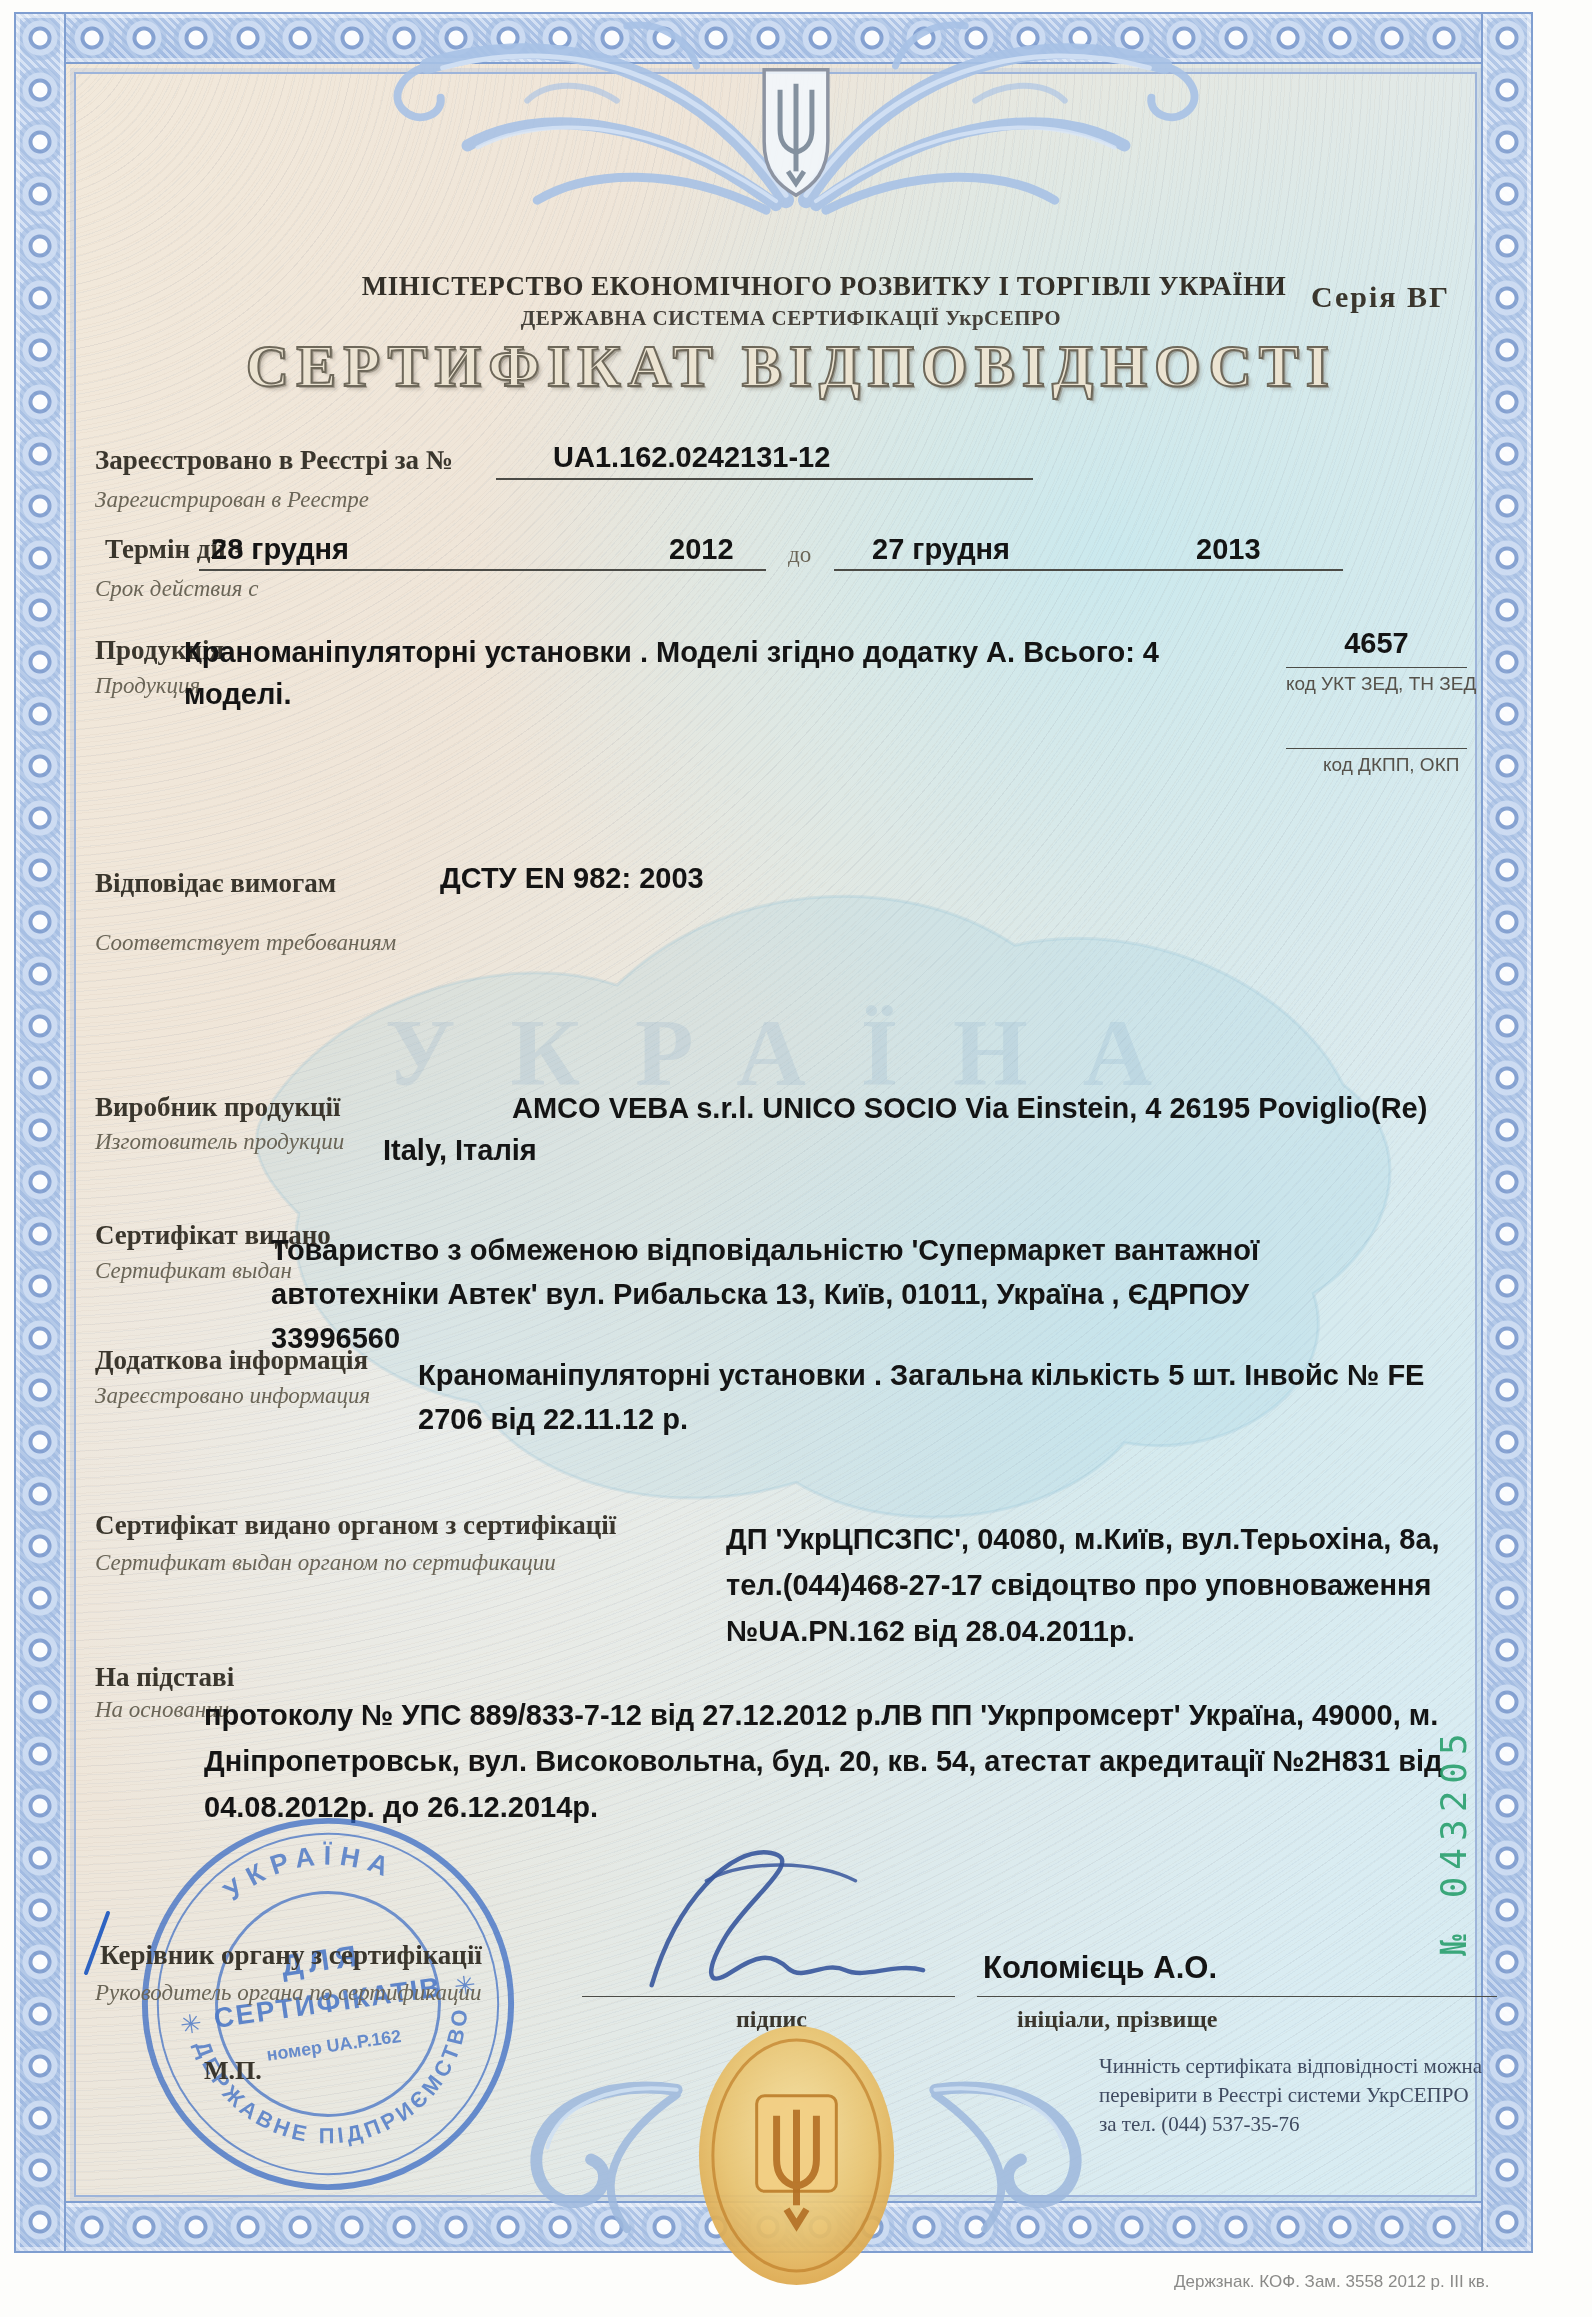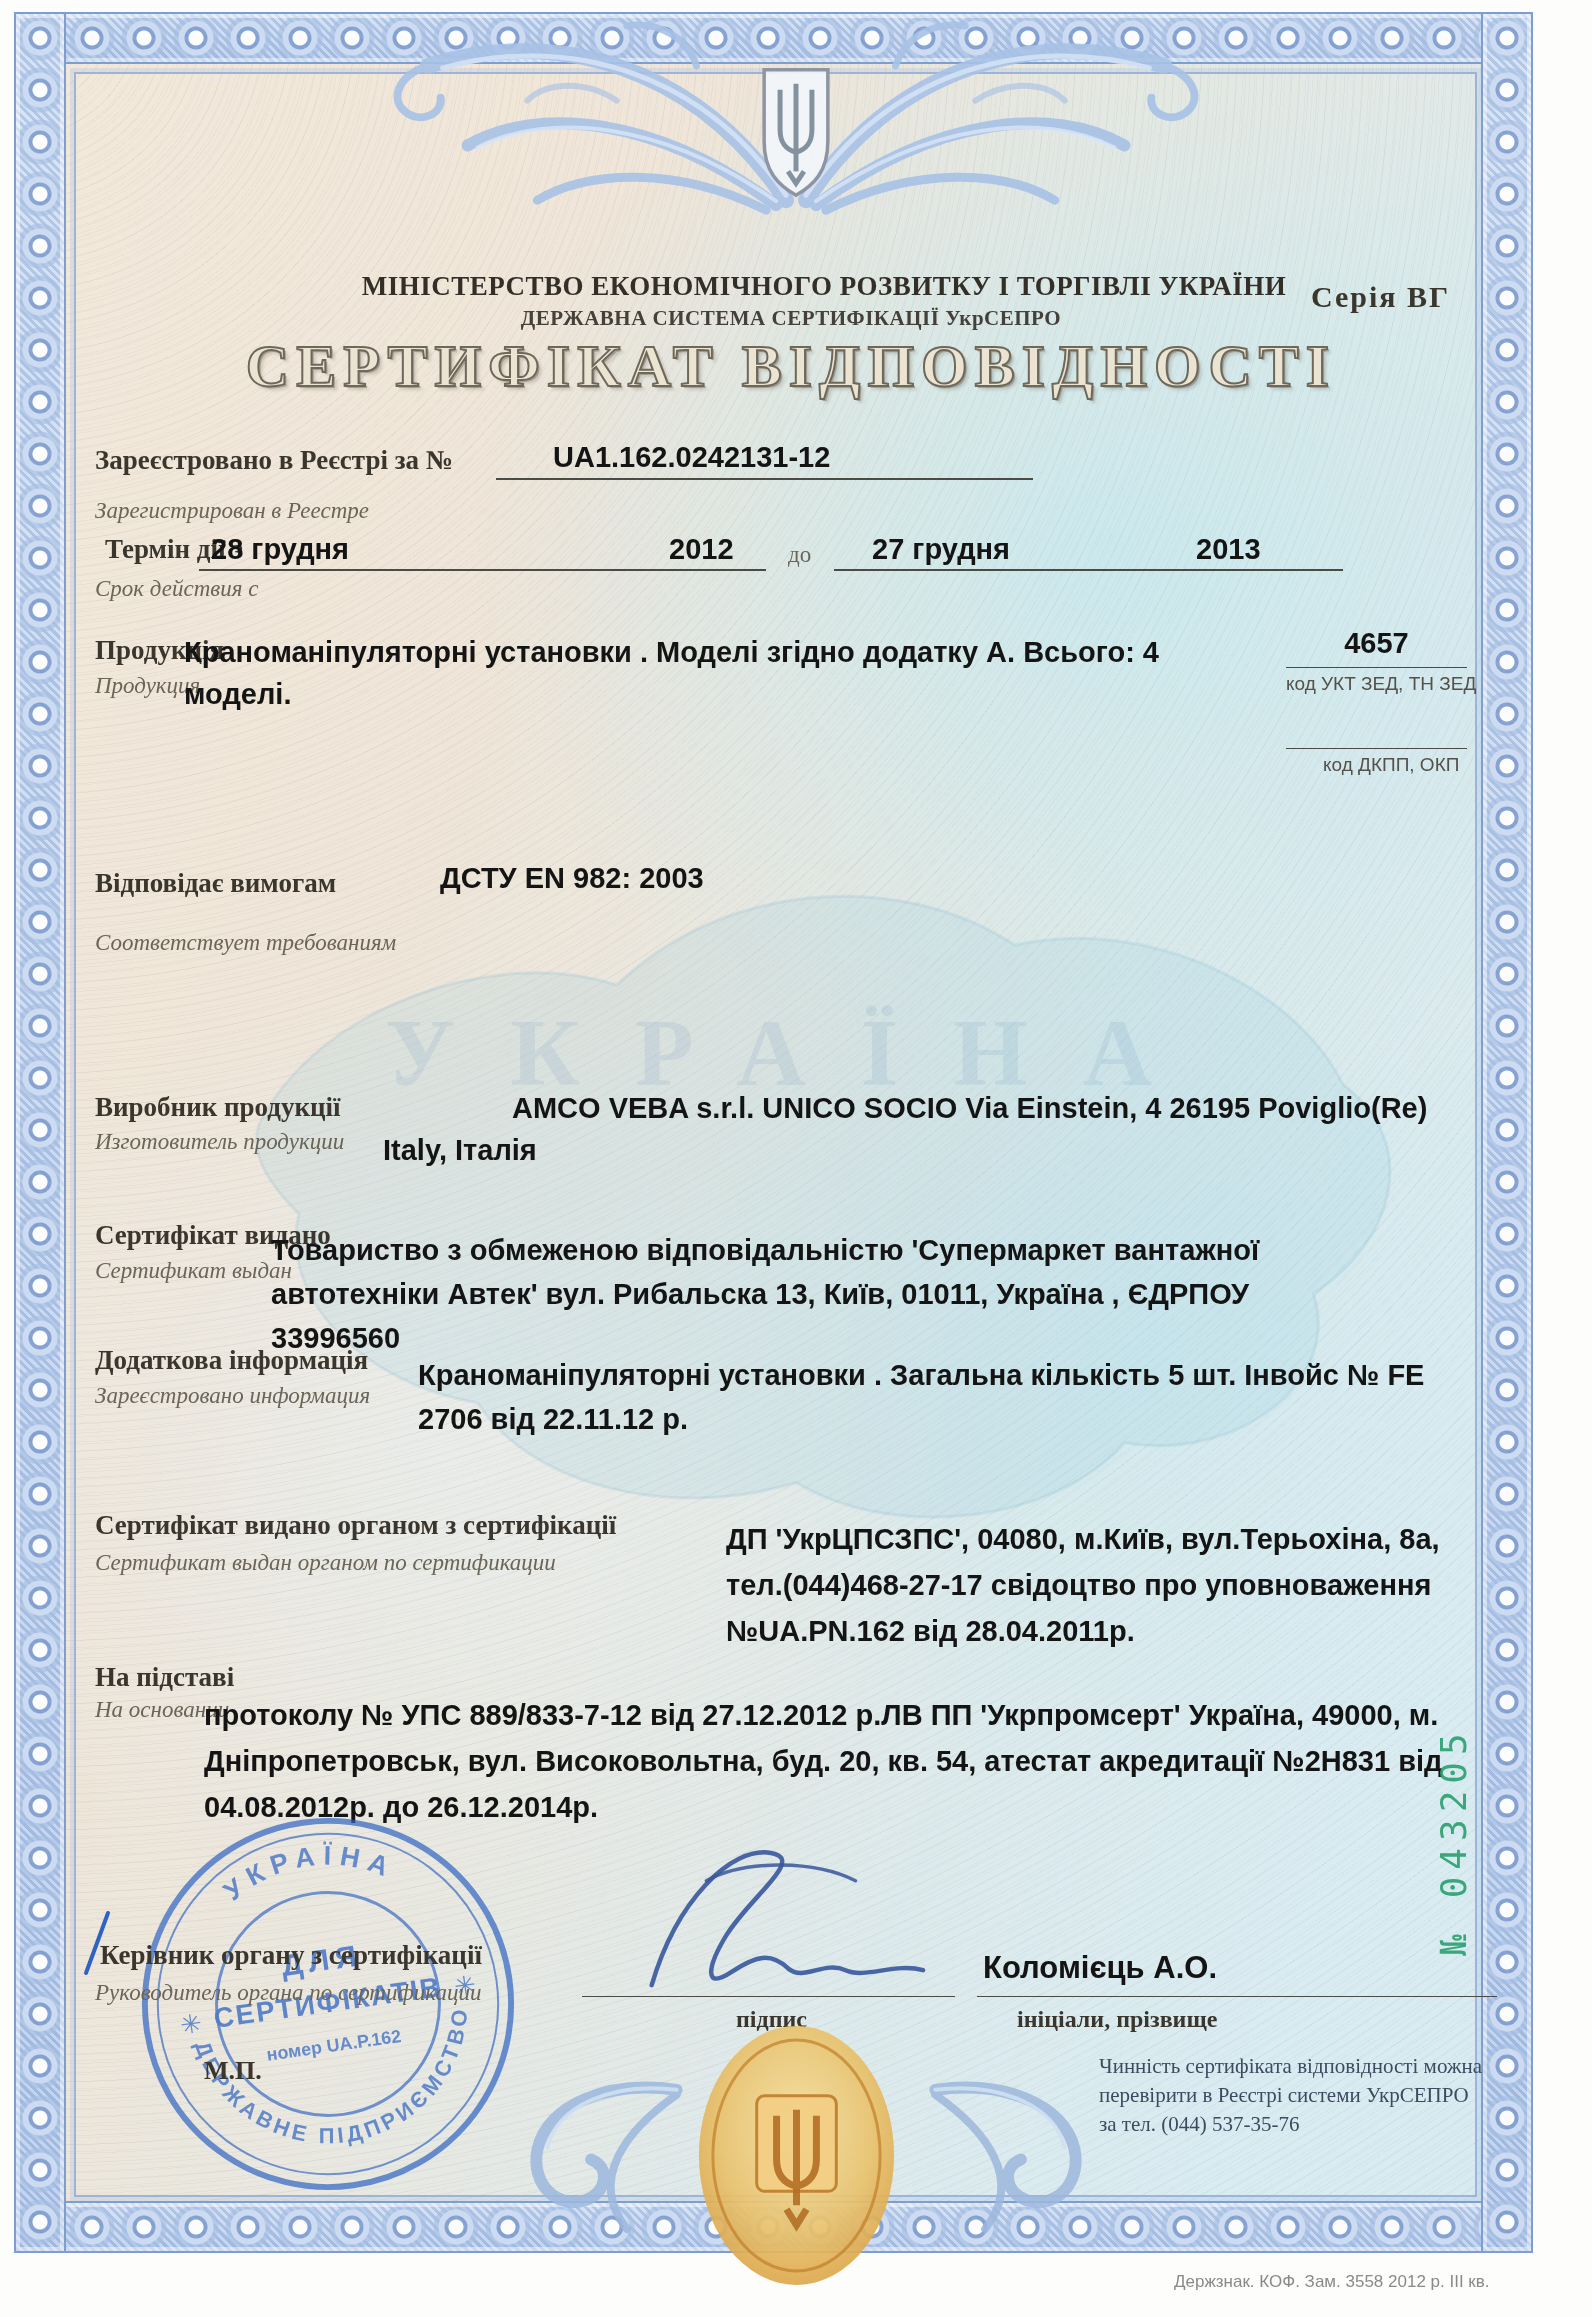--- a/index.html
+++ b/index.html
@@ -116,21 +116,21 @@
       </g>
     </g>
   </svg>
 
   <div class="abs ministry">МІНІСТЕРСТВО ЕКОНОМІЧНОГО РОЗВИТКУ І ТОРГІВЛІ УКРАЇНИ</div>
   <div class="abs system">ДЕРЖАВНА СИСТЕМА СЕРТИФІКАЦІЇ УкрСЕПРО</div>
   <div class="abs series">Серія ВГ</div>
   <div class="abs cert-title">СЕРТИФІКАТ ВІДПОВІДНОСТІ</div>
 
   <div class="abs lbl-uk" style="left:95px;top:445px;">Зареєстровано в Реєстрі за №</div>
-  <div class="abs lbl-ru" style="left:95px;top:487px;margin-top:11px;">Зарегистрирован в Реестре</div>
+  <div class="abs lbl-ru" style="left:95px;top:487px;">Зарегистрирован в Реестре</div>
   <div class="abs val" style="left:553px;top:441px;">UA1.162.0242131-12</div>
   <div class="abs uline" style="left:496px;top:478px;width:537px;"></div>
 
   <div class="abs lbl-uk" style="left:105px;top:534px;">Термін дії з</div>
   <div class="abs lbl-ru" style="left:95px;top:576px;">Срок действия с</div>
   <div class="abs val" style="left:211px;top:533px;">28 грудня</div>
   <div class="abs val" style="left:669px;top:533px;">2012</div>
   <div class="abs lbl-ru" style="left:788px;top:542px;font-style:normal;">до</div>
   <div class="abs val" style="left:872px;top:533px;">27 грудня</div>
   <div class="abs val" style="left:1196px;top:533px;">2013</div>

